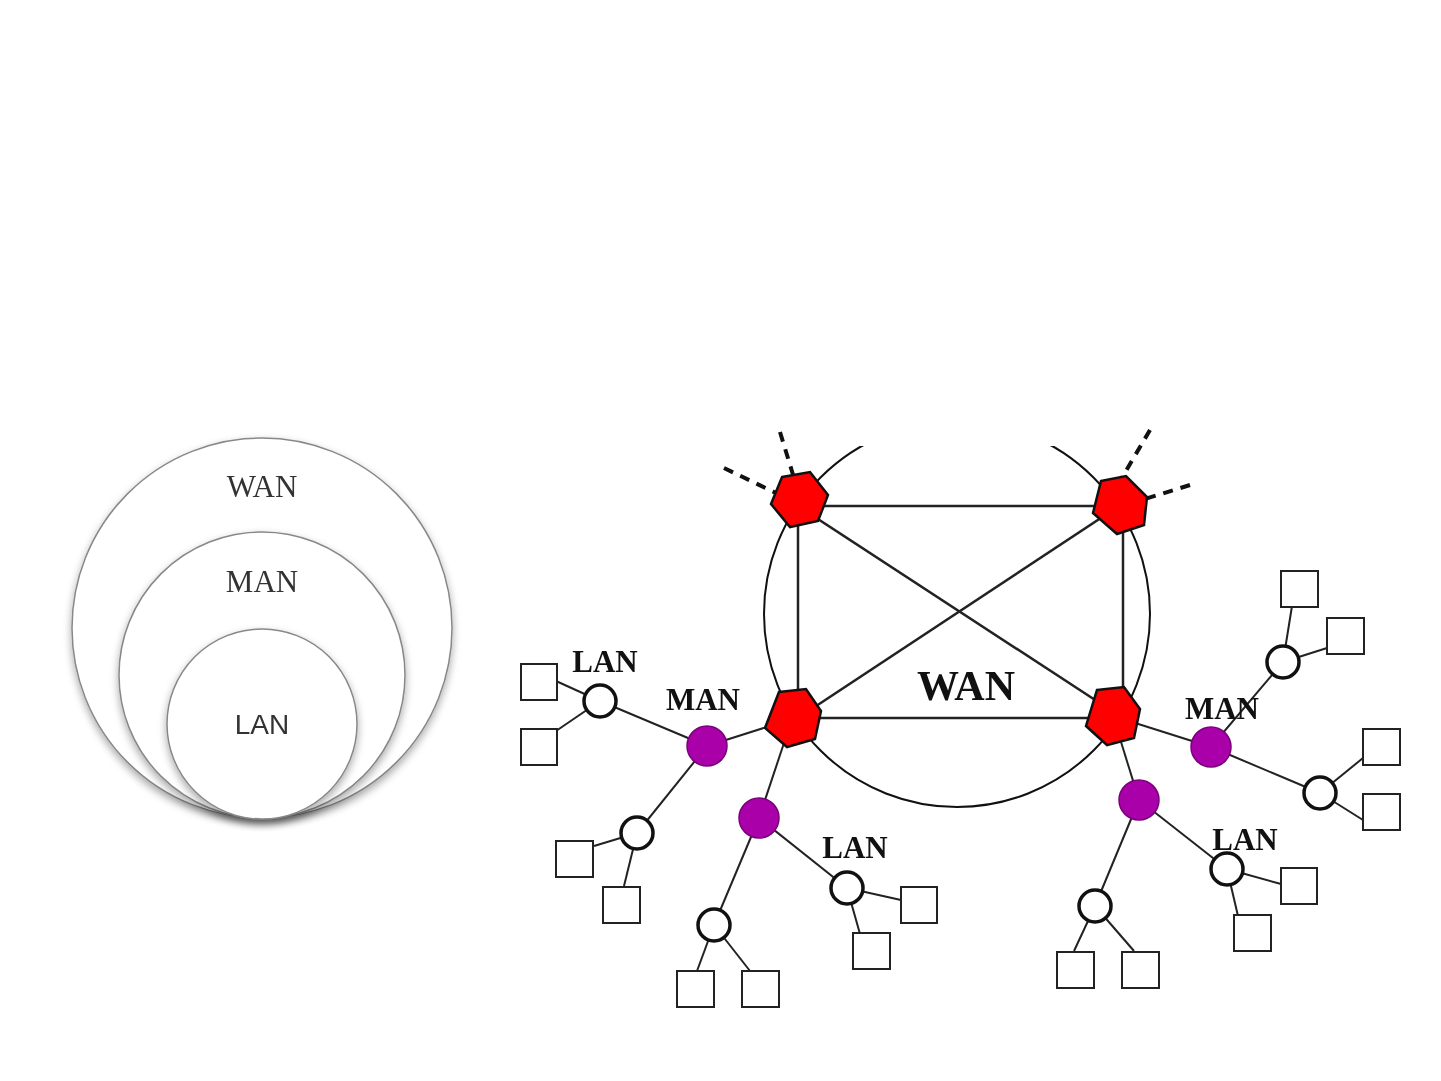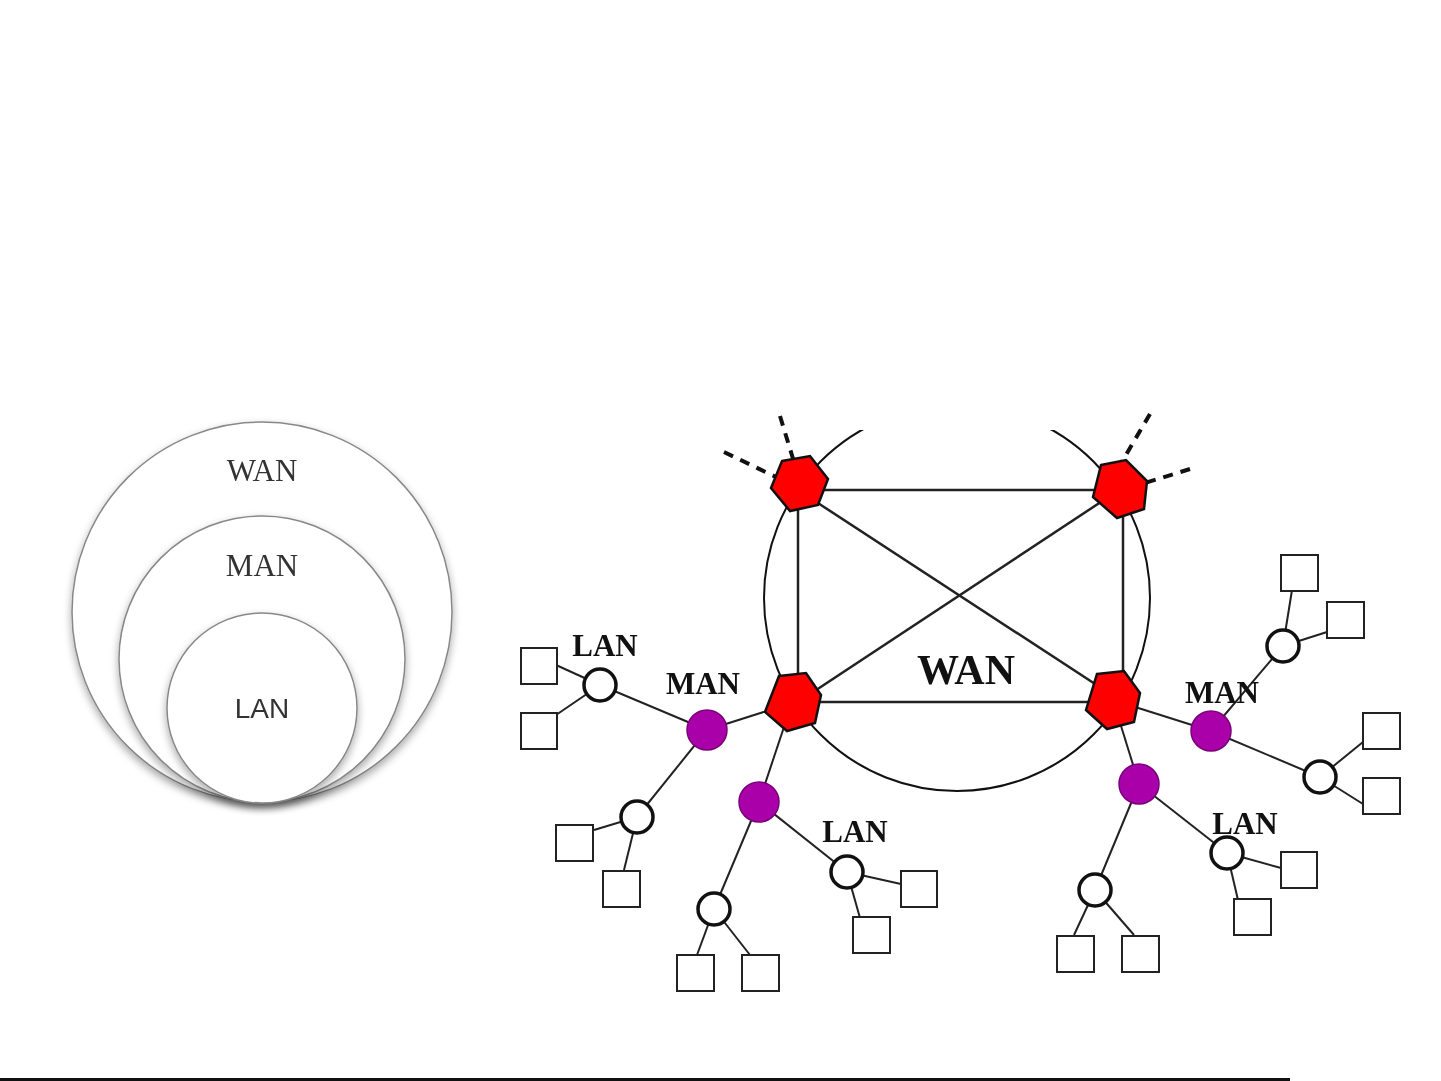--- a/index.html
+++ b/index.html
@@ -1,17 +1,17 @@
 <!DOCTYPE html>
 <html><head>
   <meta charset="utf-8">
   <style>
     html, body { margin: 0; padding: 0; background: #ffffff; }
     body { width: 1441px; height: 1081px; position: relative; overflow: hidden; font-family: "Liberation Serif", serif; }
-    #stage { position: absolute; left: 0; top: 0; width: 1441px; height: 829px; }
+    #stage { position: absolute; left: 0; top: 16px; width: 1441px; height: 829px; }
     .bottom-rule { position: absolute; left: 0; top: 1078px; width: 1290px; height: 3px; background: #111; }
     .ring-label { font-family: "Liberation Serif", serif; fill: #333; }
     .ring-label-sans { font-family: "Liberation Sans", sans-serif; fill: #333; }
     .bold-label { font-family: "Liberation Serif", serif; font-weight: bold; fill: #111; }
   </style>
 </head>
 <body>
 
 <div id="stage">
   <svg width="1441" height="1081" viewBox="0 0 1441 1081">

